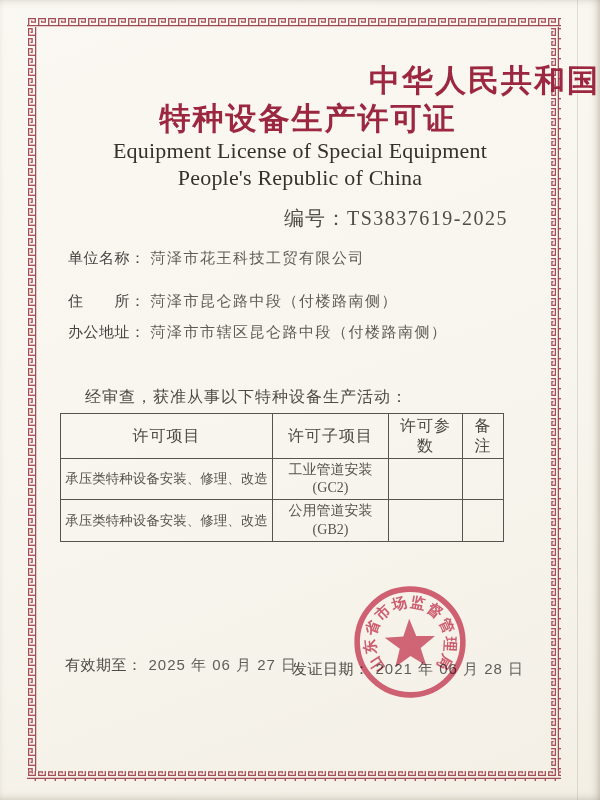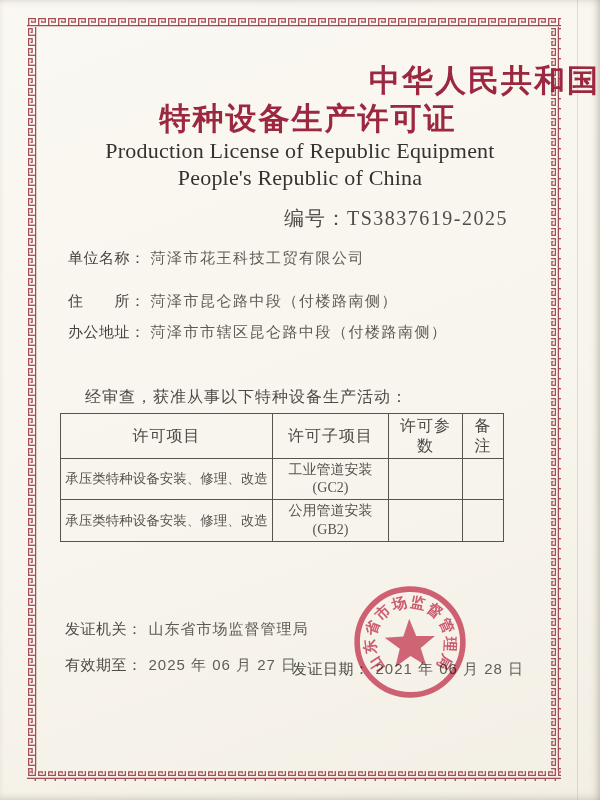--- a/index.html
+++ b/index.html
@@ -113,21 +113,21 @@
     <rect x="0" y="0" width="534" height="10" fill="url(#gk0)"></rect>
     <rect x="0" y="754" width="534" height="10" fill="url(#gk180)"></rect>
     <rect x="0" y="10" width="10" height="744" fill="url(#gk270)"></rect>
     <rect x="524" y="10" width="10" height="744" fill="url(#gk90)"></rect>
   </svg>
 
   <div class="scan-line"></div>
 
   <div class="title-cn l1">中华人民共和国</div>
   <div class="title-cn l2">特种设备生产许可证</div>
-  <div class="title-en l1">Production License of Republic Equipment</div>
+  <div class="title-en l1">Equipment License of Special Equipment</div>
   <div class="title-en l2">People's Republic of China</div>
 
   <div class="license-no">
     <span>编号：</span><span class="num">TS3837619-2025</span>
   </div>
 
   <div class="field f-company">
     <span class="label">单位名称：</span><span class="value">菏泽市花王科技工贸有限公司</span>
   </div>
   <div class="field f-address">
@@ -167,23 +167,20 @@
       <td>
         <span class="sub-line">公用管道安装</span>
         <span class="sub-line">(GB2)</span>
       </td>
       <td></td>
       <td></td>
     </tr>
   </tbody>
     </table>
 
-  <div class="footer-line f-authority">
-    <span class="label">发证机关：</span><span class="value">山东省市场监督管理局</span>
-  </div>
   <div class="footer-line f-valid">
     <span class="label">有效期至：</span><span class="date">2025 年 06 月 27 日</span>
   </div>
   <div class="footer-line f-issued">
     <span class="label">发证日期：</span><span class="date">2021 年 06 月 28 日</span>
   </div>
 
   <svg class="seal" id="seal-svg" viewBox="0 0 120 120" width="122" height="122">
       <circle cx="60" cy="60" r="52" fill="none" stroke="#d0506a" stroke-width="5.5" opacity="0.88"></circle>
       <polygon points="60.00,37.00 66.35,54.26 84.73,54.97 70.27,66.34 75.28,84.03 60.00,73.80 44.72,84.03 49.73,66.34 35.27,54.97 53.65,54.26" fill="#d0506a" opacity="0.85"></polygon>

